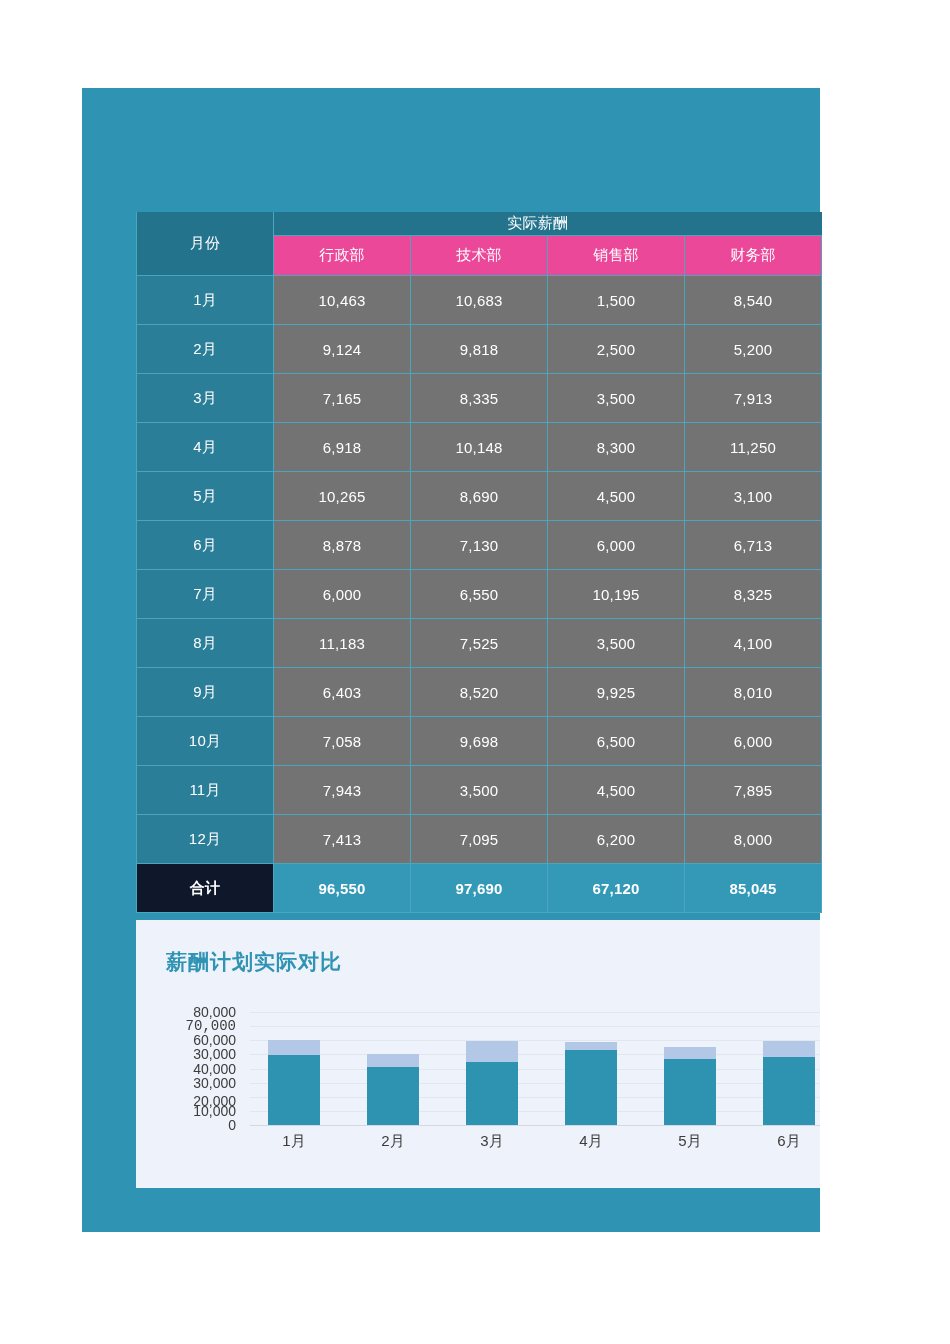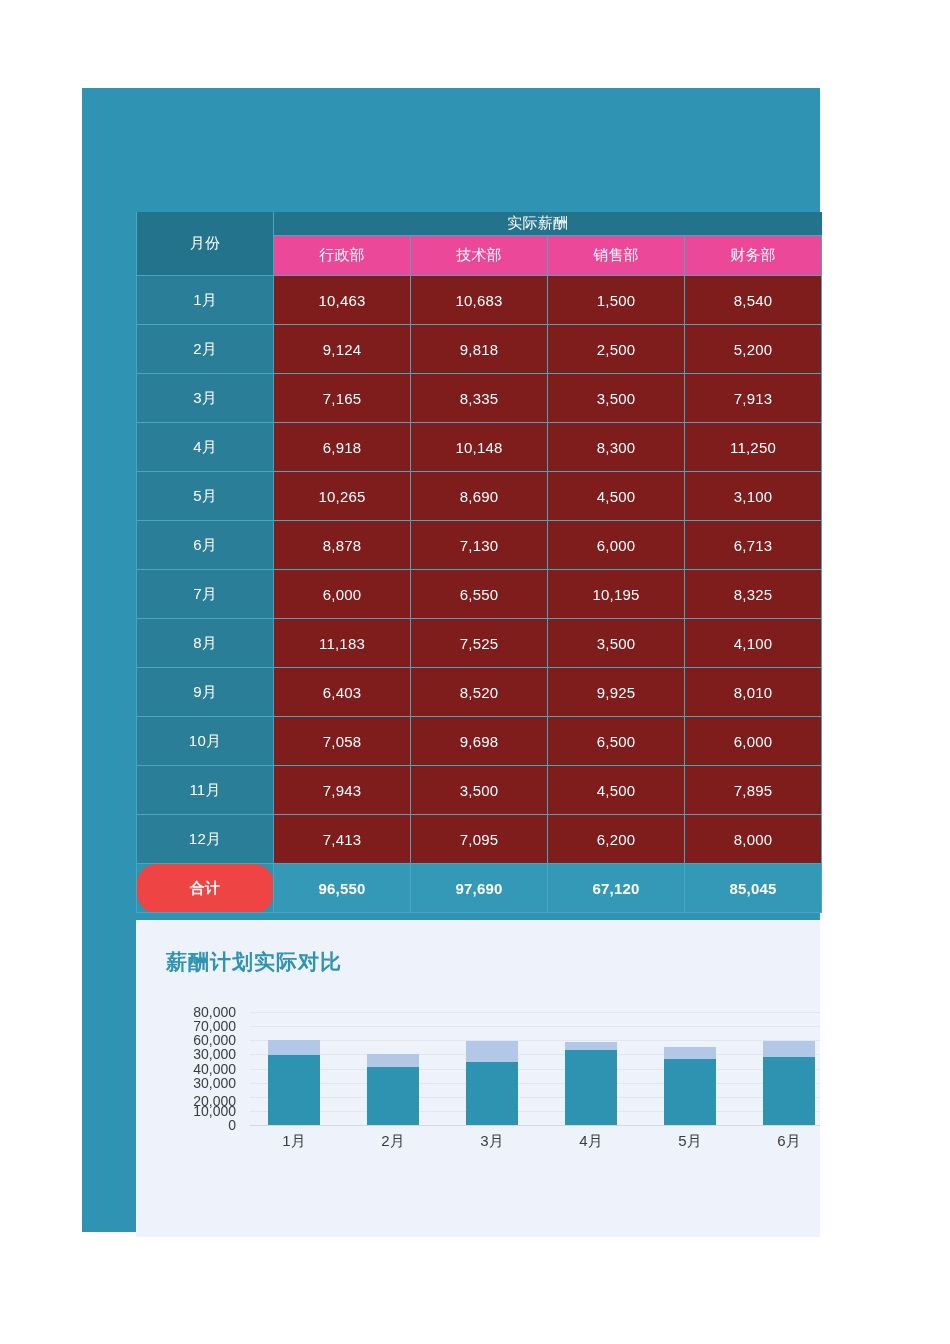--- a/index.html
+++ b/index.html
@@ -108,41 +108,40 @@
     height: 32px;
     font-size: 16px;
   }
 
   .cell-month {
     background: #2a7e98;
     height: 48px;
     font-size: 16px;
   }
   .cell-val {
-    background: #7f1d1d;
+    background: #737373;
     height: 48px;
     font-size: 16px;
   }
   .total-row .cell-month {
-    background: #ef4444;
+    background: #0f172a;
     font-weight: bold;
-    border-radius: 20px;
   }
   .total-row .cell-val {
     background: #3399b7;
     font-weight: bold;
   }
 
   
   .chart-panel {
     position: absolute;
     left: 136px;
     top: 920px;
     width: 684px;
-    height: 317px;
+    height: 268px;
     background: #eef2fa;
     overflow: hidden;
   }
   .chart-title {
     position: absolute;
     left: 30px;
     top: 28px;
     font-size: 21px;
     font-weight: bold;
     color: #2f93b3;
@@ -357,21 +356,21 @@
     <div class="chart-title">薪酬计划实际对比</div>
 
     <div class="y-axis" id="y-axis">
         <div class="y-tick" style="top: 121px;">0</div>
         <div class="y-tick" style="top: 106.875px;">10,000</div>
         <div class="y-tick" style="top: 97px;">20,000</div>
         <div class="y-tick" style="top: 78.625px;">30,000</div>
         <div class="y-tick" style="top: 64.5px;">40,000</div>
         <div class="y-tick" style="top: 50.375px;">30,000</div>
         <div class="y-tick" style="top: 36.25px;">60,000</div>
-        <div class="y-tick" style="top: 22.125px;">70,000</div>
+        <div class="y-tick" style="top: 22.125px; font-family: Liberation Mono, monospace;">70,000</div>
         <div class="y-tick" style="top: 8px;">80,000</div>
       </div>
     <div class="plot-area" id="plot-area">
         <div class="axis-baseline" style="top: 113px;"></div>
         <div class="gridline" style="top: 98.875px;"></div>
         <div class="gridline" style="top: 84.75px;"></div>
         <div class="gridline" style="top: 70.625px;"></div>
         <div class="gridline" style="top: 56.5px;"></div>
         <div class="gridline" style="top: 42.375px;"></div>
         <div class="gridline" style="top: 28.25px;"></div>

